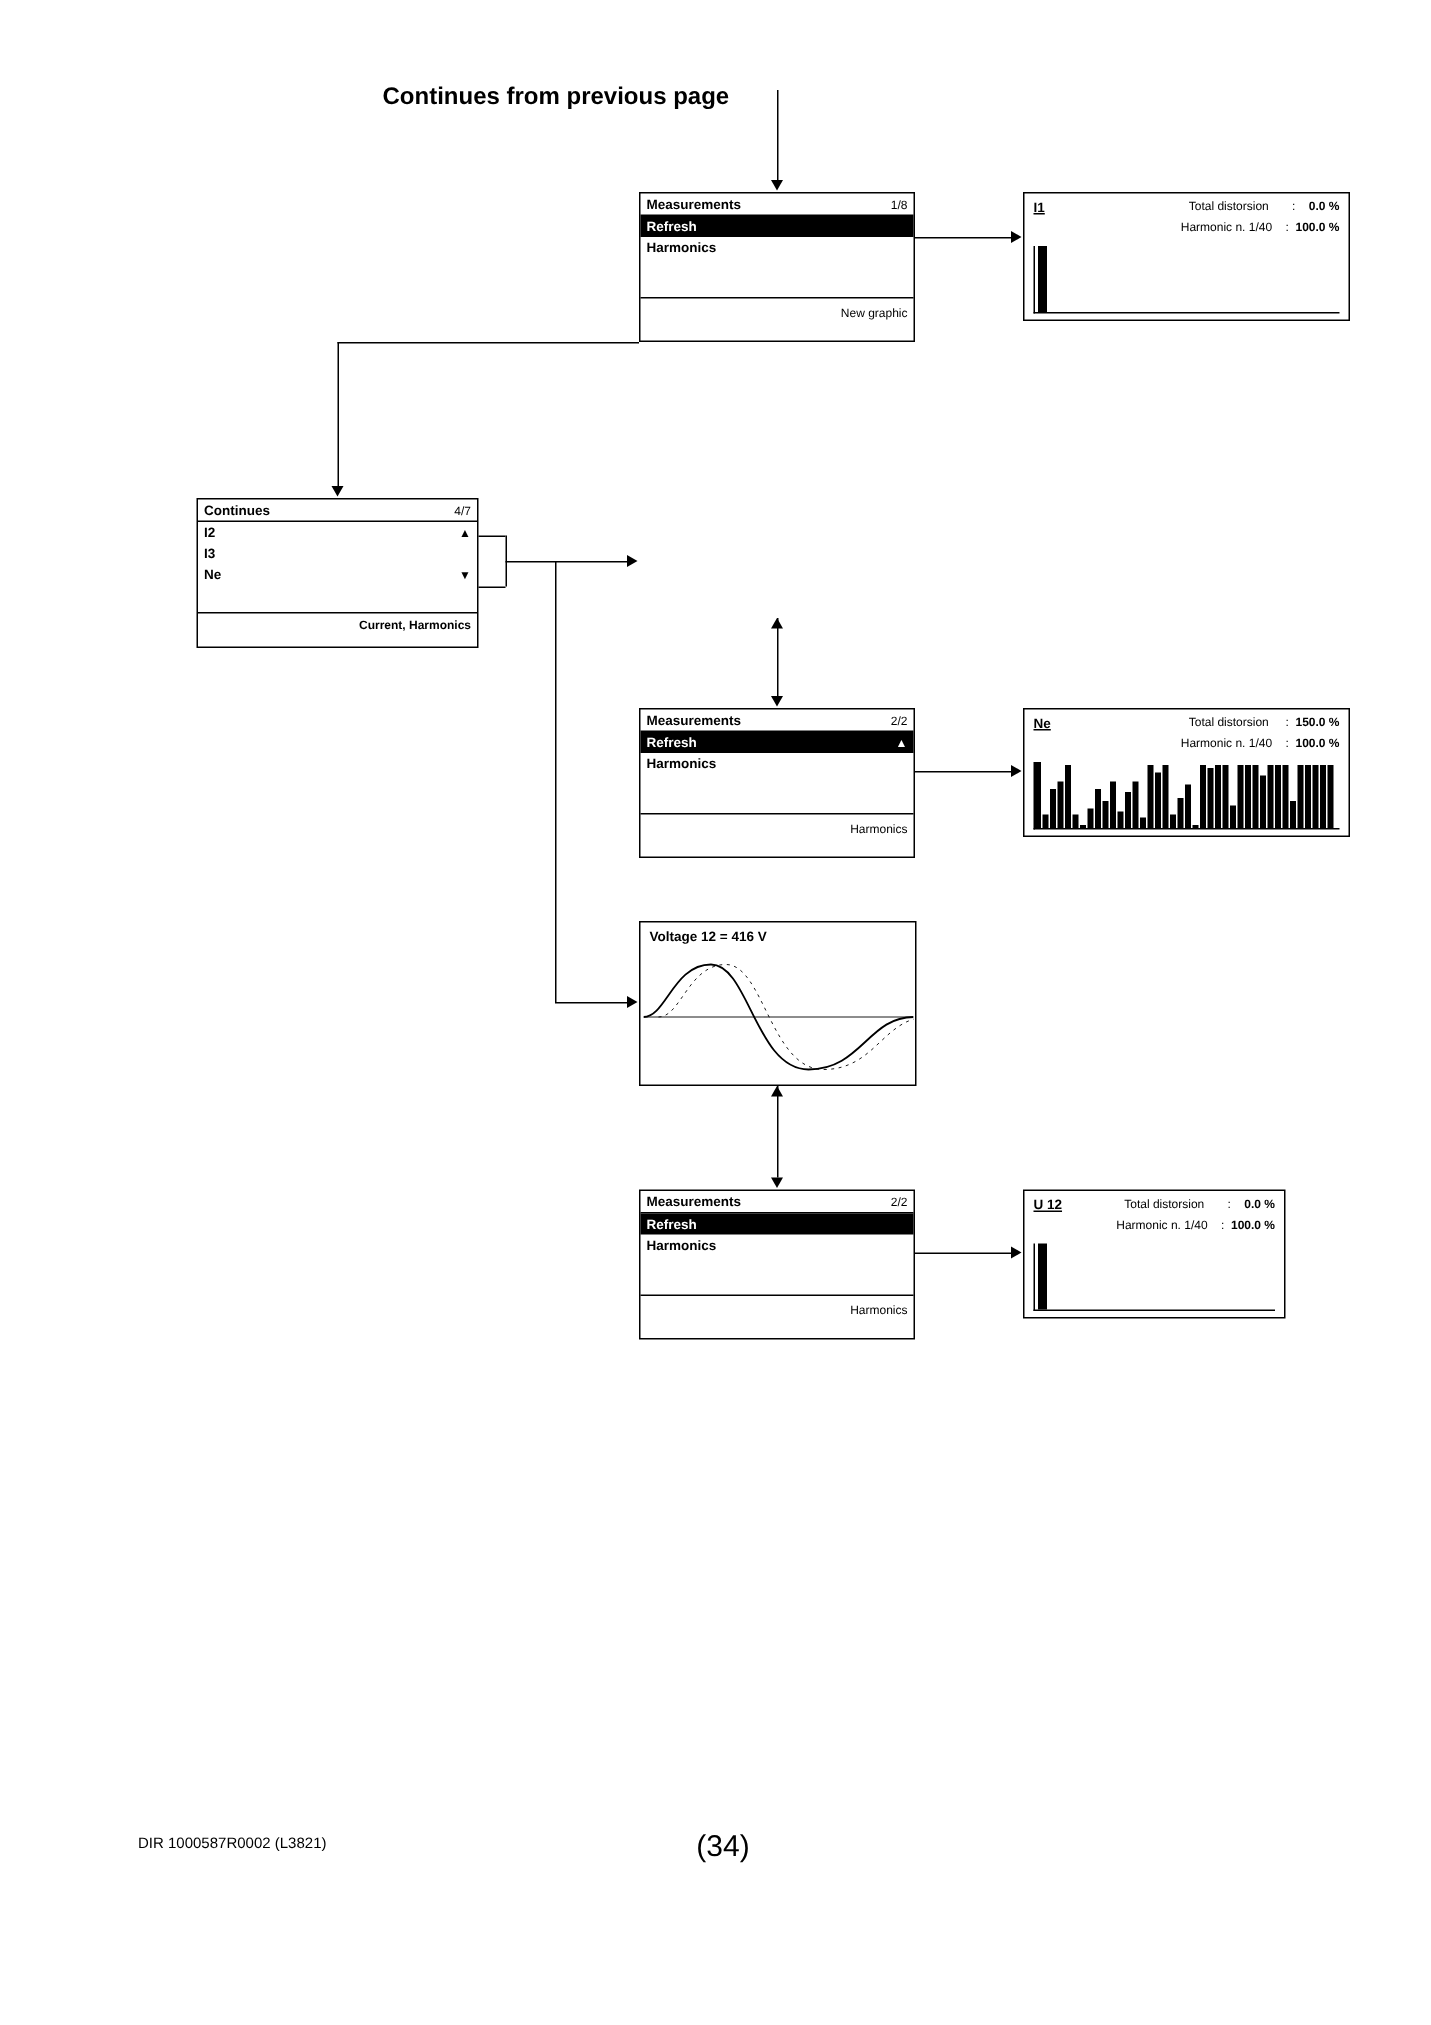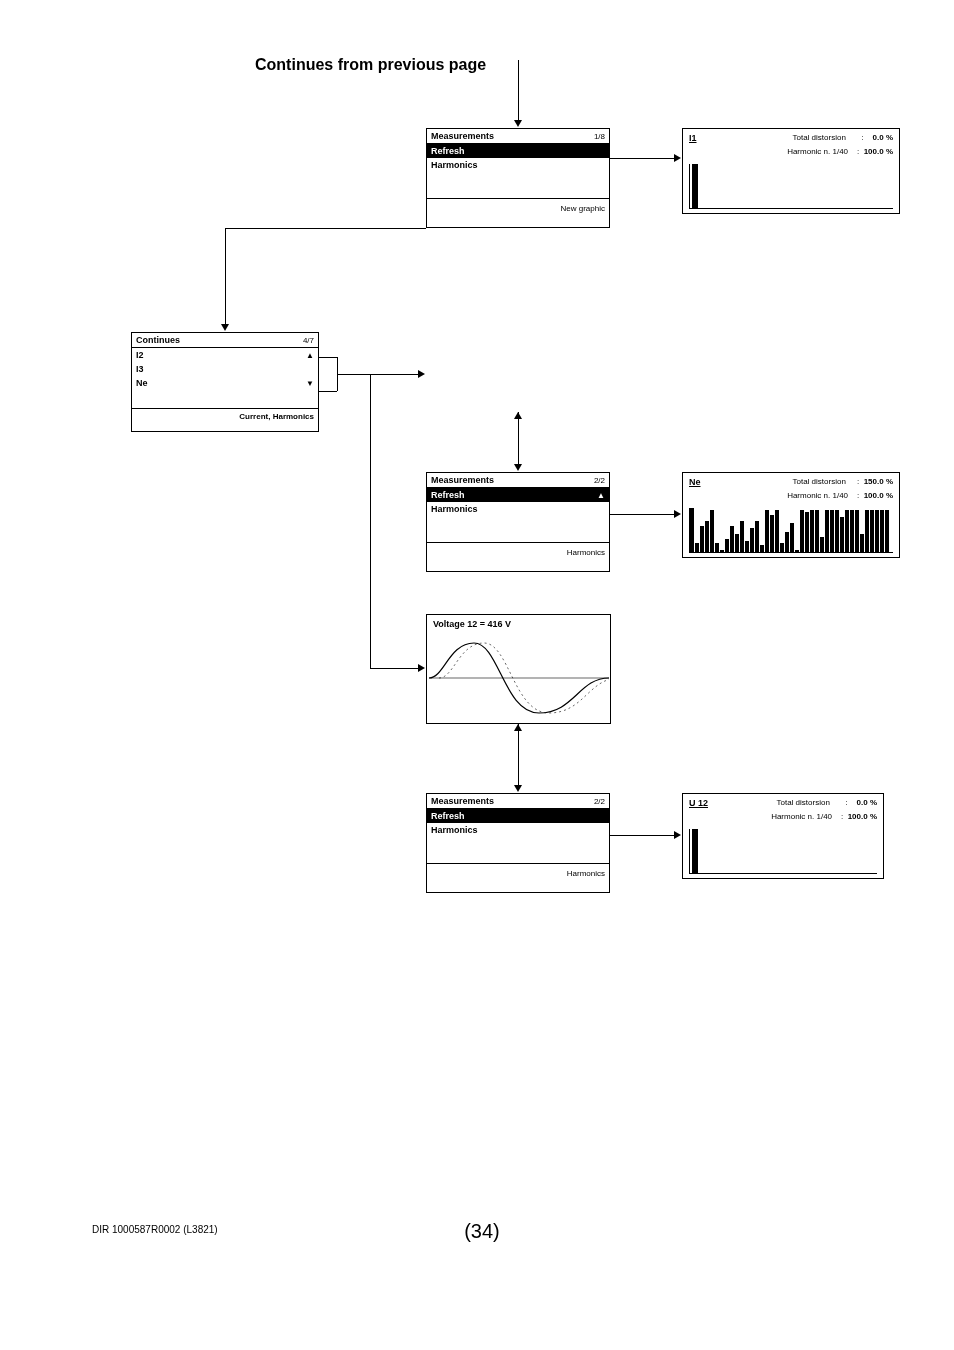--- a/index.html
+++ b/index.html
@@ -295,21 +295,21 @@
   <div class="row sel">
     <span>Refresh</span>
   </div>
   <div class="row plain">
     <span>Harmonics</span>
   </div>
   <div class="footline" style="position:absolute; bottom:28px; left:0; right:0;"></div>
   <span class="footer-cap" style="bottom:14px;">Harmonics</span>
 </div>
 
-<div class="gbox" style="left:682px; top:793px; width:202px; height:86px;">
+<div class="gbox" style="left:682px; top:793px; width:175px; height:86px;">
   <span class="gtitle">U 12</span>
   <span class="gline" style="top:4px;">
     <span>Total distorsion</span>&nbsp;&nbsp;&nbsp;&nbsp;&nbsp;&nbsp;
     <span>:</span>&nbsp;&nbsp;&nbsp;
     <b>0.0 %</b>
   </span>
   <span class="gline" style="top:18px;">
     <span>Harmonic n. 1/40</span>&nbsp;&nbsp;&nbsp;
     <span>:</span>&nbsp;
     <b>100.0 %</b>

